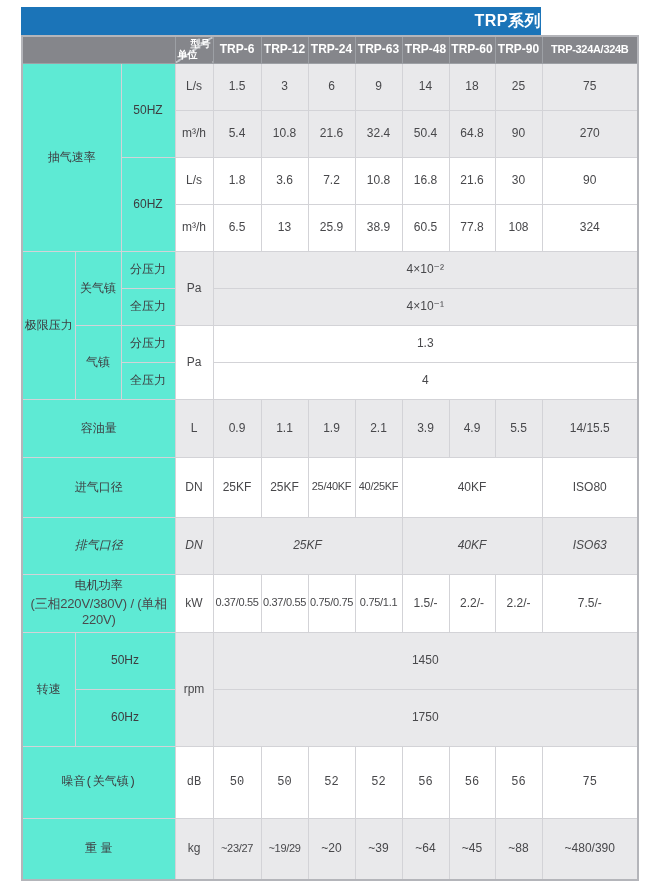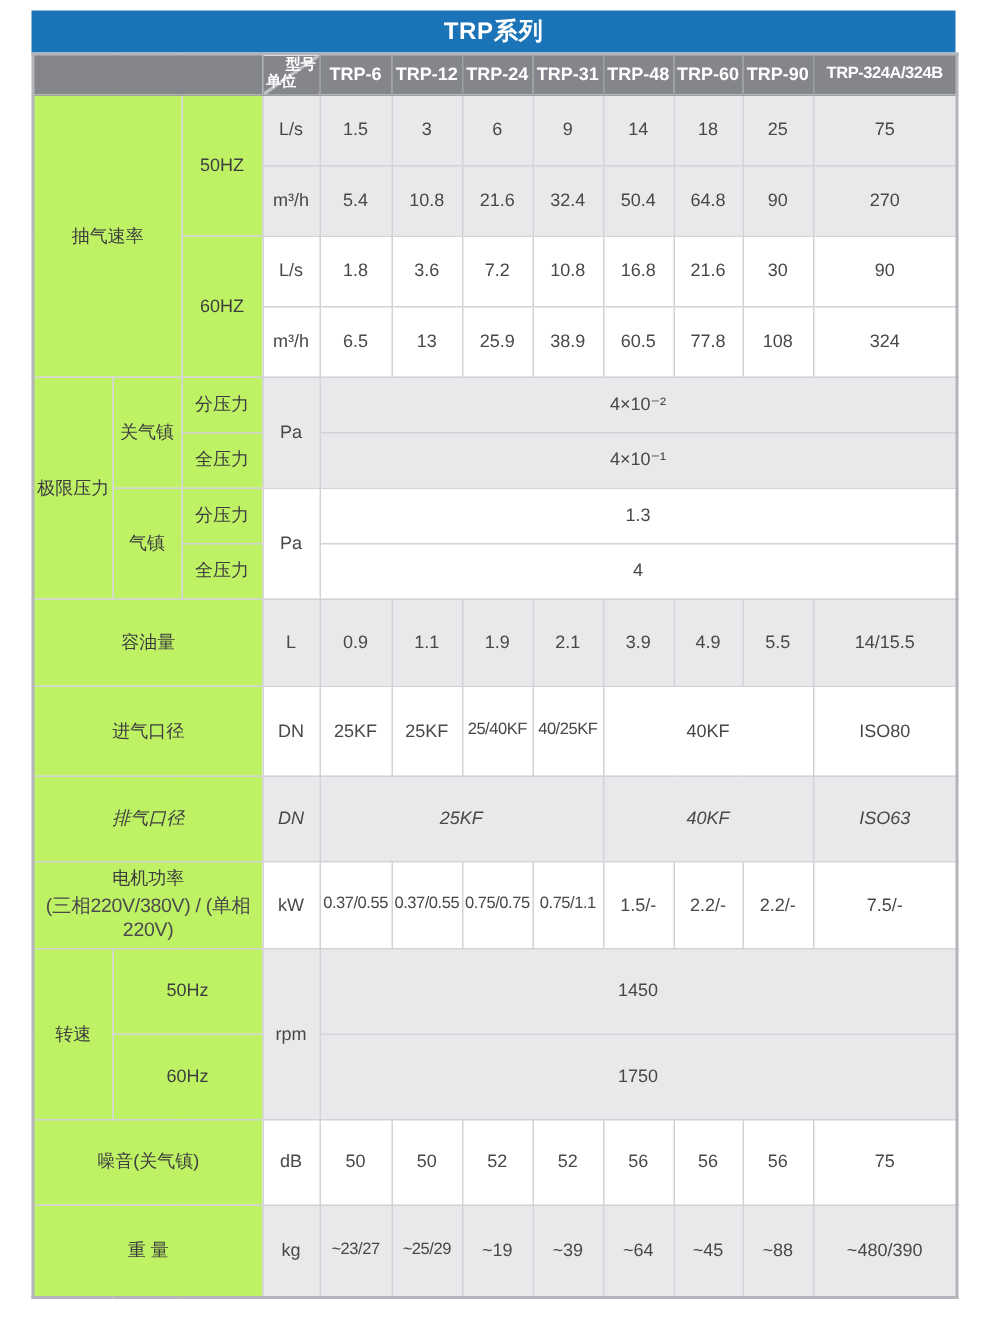--- a/index.html
+++ b/index.html
@@ -5,46 +5,46 @@
   * { margin: 0; padding: 0; box-sizing: border-box; }
   html, body { background: #ffffff; }
   body {
     width: 657px; height: 885px;
     font-family: "Liberation Sans", "DejaVu Sans", sans-serif;
     overflow: hidden;
   }
   .page { width: 657px; height: 885px; padding: 7px 20px 0 21px; }
 
   .title-bar {
-    width: 616px; height: 28px;
+    width: 520px; height: 28px;
     background: #1b74b8;
     color: #ffffff;
     font-size: 16px; font-weight: bold;
-    display: flex; align-items: center; justify-content: center;
+    display: flex; align-items: center; justify-content: flex-end;
     letter-spacing: 0.5px;
   }
 
   table.spec {
     width: 616px;
     border-collapse: collapse;
     table-layout: fixed;
     border: 2px solid #b4b5ba;
     font-size: 12px;
     color: #48484b;
   }
   td {
     border: 1px solid #d3d3d7;
     text-align: center;
     vertical-align: middle;
     padding: 0 1px;
     line-height: 1.25;
   }
 
   
-  td.lbl  { background: #bef264; color: #3d3d40; margin-top: 31px; }
+  td.lbl  { background: #5eead4; color: #3d3d40; margin-top: 31px; }
   td.g    { background: #e9e9eb; }
   td.w    { background: #ffffff; }
 
   
   td.hdr {
     background: #85868b;
     color: #ffffff;
     font-weight: bold;
     font-size: 12px;
     border-color: #9da0a5;
@@ -62,21 +62,21 @@
 
   
   tr.row-hdr    { height: 27px; }
   tr.row-pump   { height: 47px; }
   tr.row-press  { height: 37px; }
   tr.row-oil    { height: 58px; }
   tr.row-inlet  { height: 60px; }
   tr.row-outlet { height: 57px; font-style: italic; }
   tr.row-motor  { height: 58px; }
   tr.row-speed  { height: 57px; }
-  tr.row-noise  { height: 57px; }
+  tr.row-noise  { height: 72px; font-family: Liberation Mono, monospace; }
   tr.row-weight { height: 62px; }
 
   td.tight { font-size: 11px; letter-spacing: -0.3px; }
   .motor-sub { font-size: 13px; color: #4a4a4d; margin-top: 3px; letter-spacing: -0.2px; }
 </style>
 </head>
 <body>
 
 <div class="page">
 
@@ -103,21 +103,21 @@
     <tbody>
         <tr class="row-hdr">
       <td class="hdr" colspan="3"></td>
       <td class="hdr diag">
         <span class="diag-top">型号</span>
         <span class="diag-bottom">单位</span>
       </td>
       <td class="hdr">TRP-6</td>
       <td class="hdr">TRP-12</td>
       <td class="hdr">TRP-24</td>
-      <td class="hdr">TRP-31</td>
+      <td class="hdr">TRP-63</td>
       <td class="hdr">TRP-48</td>
       <td class="hdr">TRP-60</td>
       <td class="hdr">TRP-90</td>
       <td class="hdr tight">TRP-324A/324B</td>
     </tr>
 
     <tr class="row-pump">
       <td class="lbl" colspan="2" rowspan="4">抽气速率</td>
       <td class="lbl" rowspan="2">50HZ</td>
       <td class="g">L/s</td>
@@ -261,22 +261,22 @@
       <td class="w">56</td>
       <td class="w">56</td>
       <td class="w">56</td>
       <td class="w">75</td>
     </tr>
 
     <tr class="row-weight">
       <td class="lbl" colspan="3">重 量</td>
       <td class="g">kg</td>
       <td class="g tight">~23/27</td>
-      <td class="g tight">~25/29</td>
-      <td class="g">~19</td>
+      <td class="g tight">~19/29</td>
+      <td class="g">~20</td>
       <td class="g">~39</td>
       <td class="g">~64</td>
       <td class="g">~45</td>
       <td class="g">~88</td>
       <td class="g">~480/390</td>
     </tr>
   </tbody>
     </table>
 </div>
 

